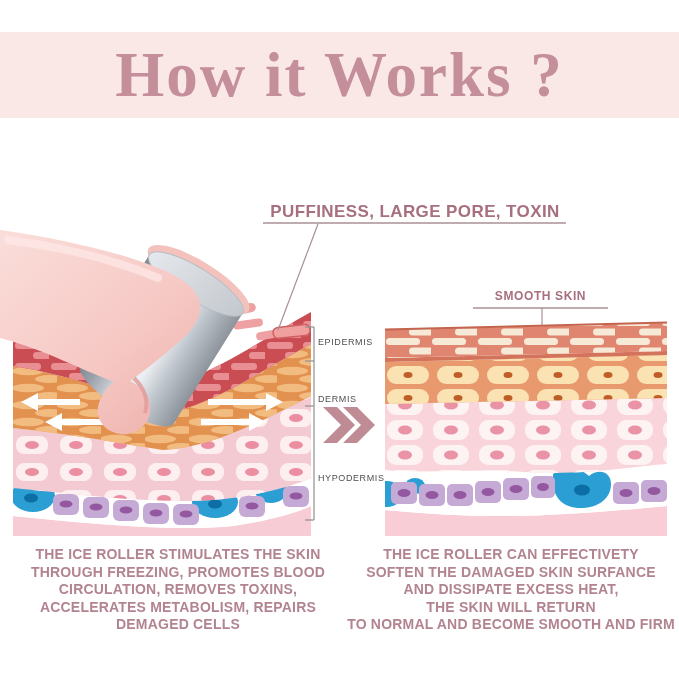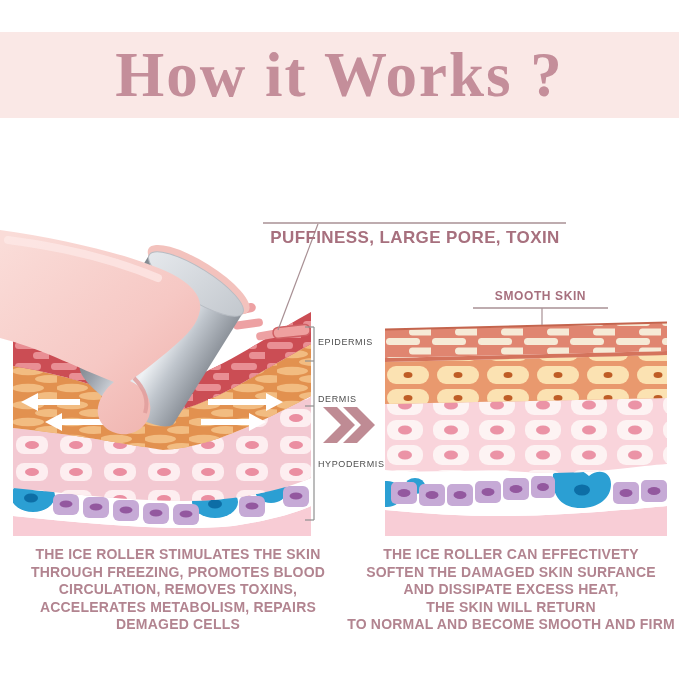--- a/index.html
+++ b/index.html
@@ -3,26 +3,26 @@
 <meta charset="utf-8">
 <style>
   html,body{margin:0;padding:0;background:#fff;}
   .page{position:relative;width:679px;height:679px;background:#ffffff;overflow:hidden;
         font-family:"Liberation Sans","DejaVu Sans",sans-serif;}
   .title-band{position:absolute;left:0;top:32px;width:679px;height:86px;background:#fae8e6;
               display:flex;align-items:center;justify-content:center;}
   .title-band h1{margin:8px;font-family:"Liberation Serif","DejaVu Serif",serif;font-weight:700;
                  font-size:63px;letter-spacing:2px;color:#c48e9a;}
   .annotation{position:absolute;text-align:center;font-weight:700;color:#a7707e;}
-  .annotation.problem{left:253px;top:202px;width:324px;font-size:17px;letter-spacing:0.4px;margin-top:26px;}
+  .annotation.problem{left:253px;top:202px;width:324px;font-size:17px;letter-spacing:0.4px;}
   .annotation.result{left:463px;top:289px;width:155px;font-size:12px;letter-spacing:0.6px;}
   .layer-label{position:absolute;font-size:9px;letter-spacing:0.6px;color:#4f4f4f;text-align:center;}
   .layer-label.epidermis{left:318px;top:337px;}
   .layer-label.dermis{left:318px;top:394px;}
-  .layer-label.hypodermis{left:318px;top:459px;}
+  .layer-label.hypodermis{left:318px;top:473px;}
   .caption{position:absolute;top:546px;width:336px;margin:0;text-align:center;
            font-size:14px;font-weight:700;line-height:1.25;letter-spacing:0.2px;
            color:#b28490;white-space:pre-line;}
   .caption.left{left:10px;}
   .caption.right{left:343px;}
   svg{position:absolute;display:block;}
   #left-diagram{left:13px;top:298px;}
   #right-diagram{left:385px;top:318px;}
   #chevron{left:323px;top:407px;}
   #roller{left:0px;top:218px;}

